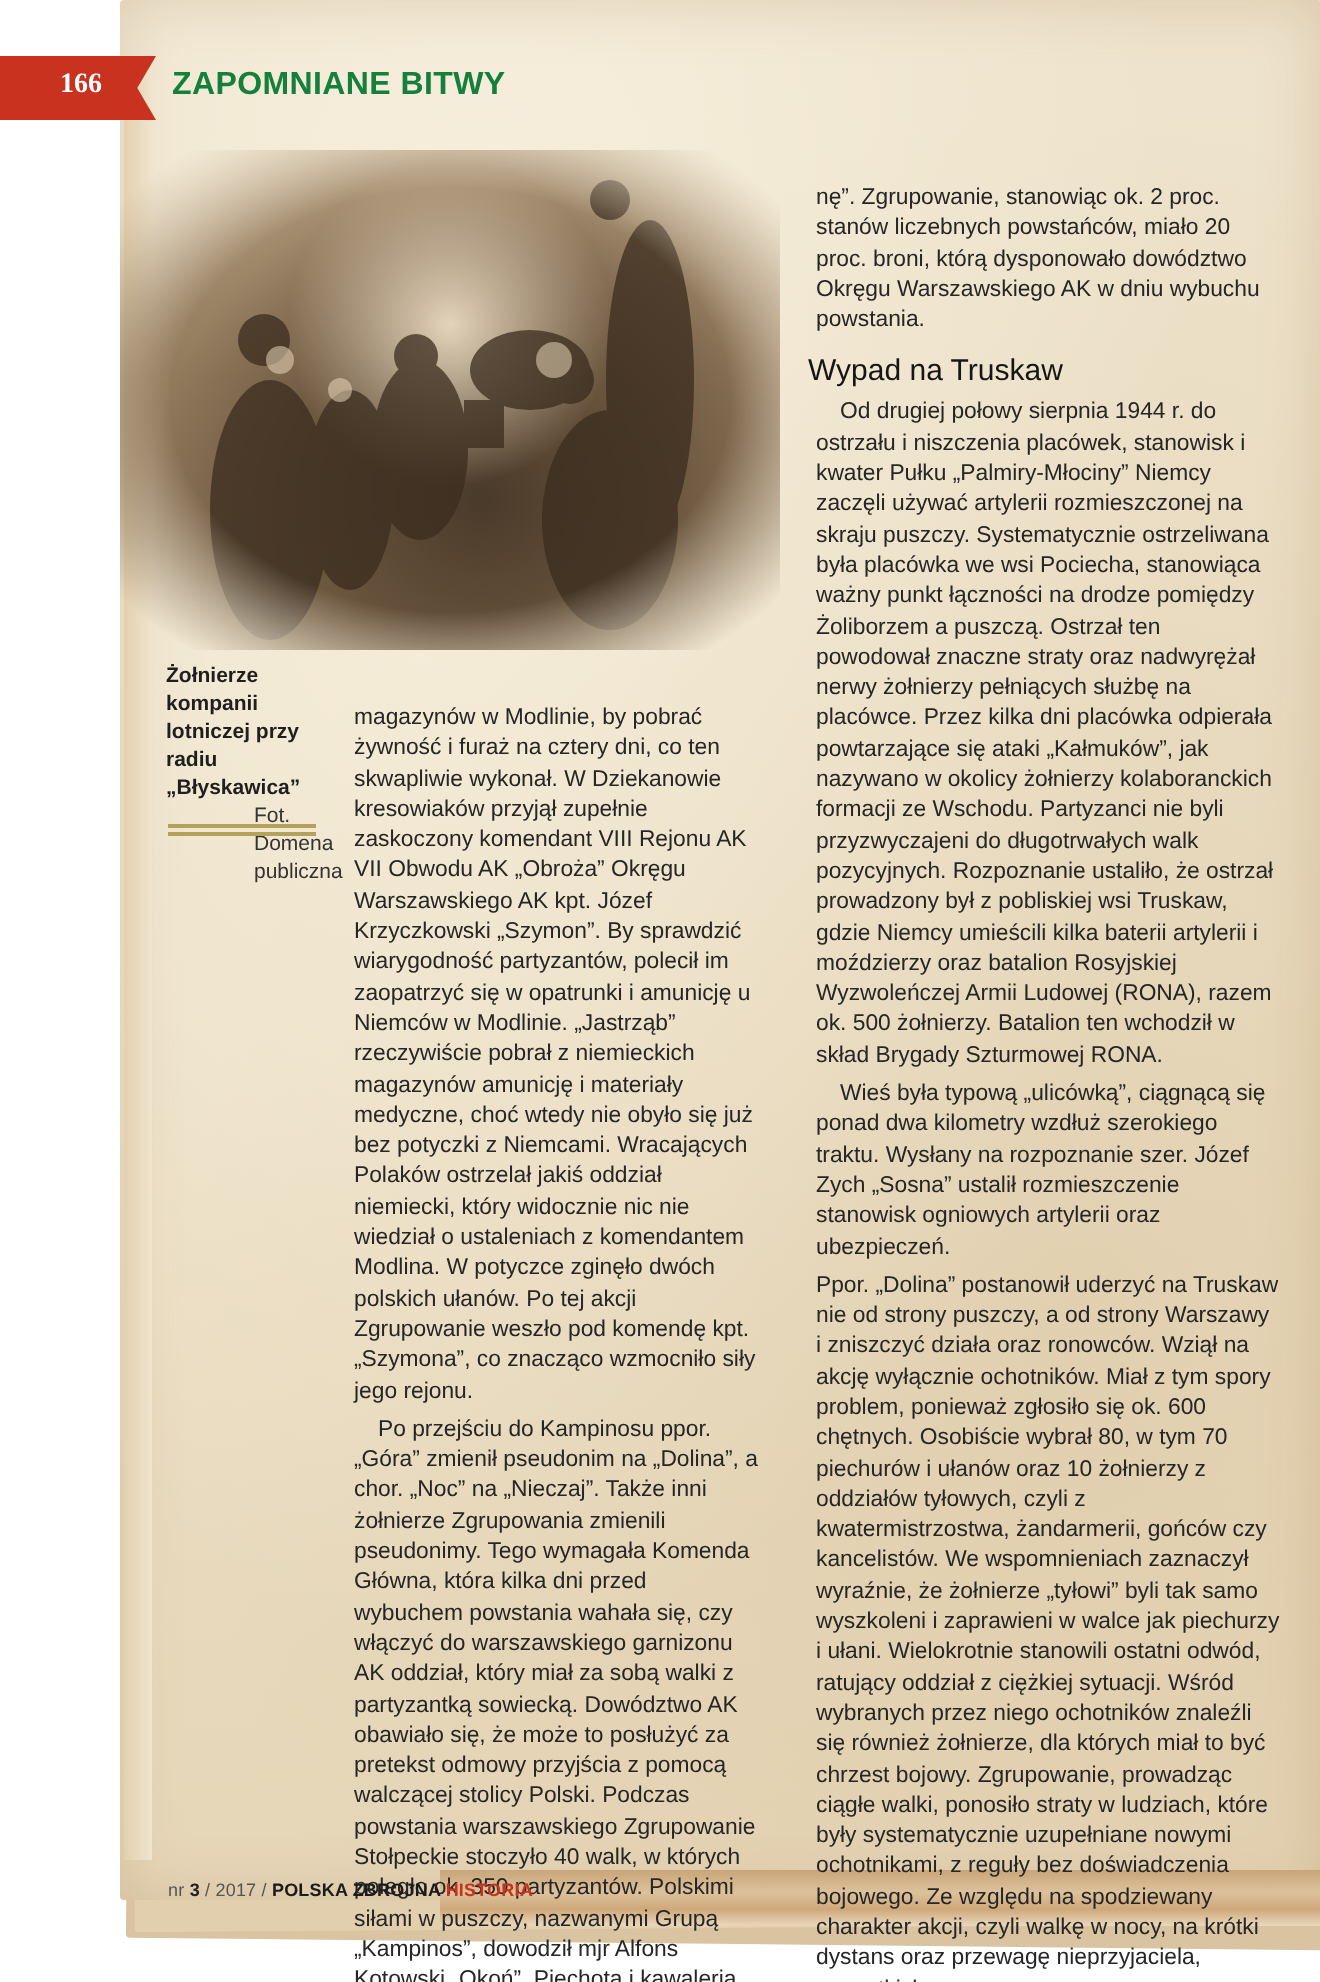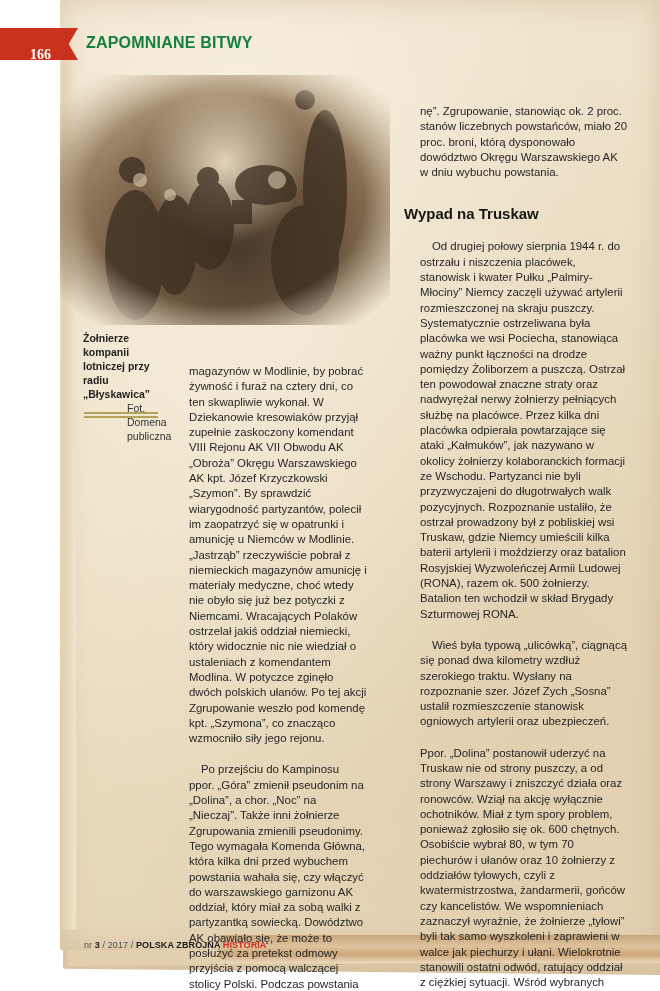--- a/index.html
+++ b/index.html
@@ -13,44 +13,44 @@
       radial-gradient(ellipse at 30% 20%, rgba(255,250,238,0.55), rgba(255,250,238,0) 60%),
       radial-gradient(ellipse at 80% 70%, rgba(210,185,145,0.35), rgba(210,185,145,0) 65%),
       linear-gradient(180deg,#eee3cc 0%,#ece0c6 50%,#e6d6b8 100%);
     box-shadow: inset 0 0 30px rgba(160,120,70,0.25);}
   .bottom-edge{position:absolute;left:220px;top:935px;width:440px;height:28px;
     background:linear-gradient(180deg,#c9a57a 0%,#dcc29c 40%,#cfa87a 70%,#e9d8bd 100%);}
   .left-edge{position:absolute;left:62px;top:30px;width:14px;height:900px;background:linear-gradient(90deg,#e3d0ae,#efe4cd);}
 
   .header-tab{position:absolute;left:0;top:28px;width:78px;height:32px;background:#c8321f;
     clip-path:polygon(0 0,100% 0,88% 50%,100% 100%,0 100%);}
-  .page-num{position:absolute;left:30px;top:47px;color:#fff;font-family:"Liberation Serif",serif;font-weight:bold;font-size:14px;}
+  .page-num{position:absolute;left:30px;top:35px;color:#fff;font-family:"Liberation Serif",serif;font-weight:bold;font-size:14px;}
   .section-title{position:absolute;left:86px;top:34px;color:#15803d;font-family:Liberation Sans, sans-serif;font-weight:bold;font-size:16px;letter-spacing:0.2px;}
 
   .photo{position:absolute;left:60px;top:75px;width:330px;height:250px;
     background:
       radial-gradient(ellipse at 50% 35%, rgba(240,225,200,0.9) 0%, rgba(240,225,200,0) 35%),
       radial-gradient(ellipse at 55% 70%, #4a3a2a 0%, #6b563e 35%, rgba(150,125,95,0.6) 65%, rgba(235,222,198,0) 85%),
       linear-gradient(180deg,#c9b699 0%,#8d765a 45%,#5b4935 100%);
     -webkit-mask-image: radial-gradient(ellipse at 50% 50%, #000 60%, transparent 90%);
             mask-image: radial-gradient(ellipse at 50% 50%, #000 60%, transparent 90%);}
   .photo svg{position:absolute;left:0;top:0;}
 
   .caption{position:absolute;left:83px;top:331px;width:85px;font-size:10.5px;line-height:14px;color:#1f1f1f;}
   .caption .cap-title{font-weight:bold;display:block;}
   .caption .cap-credit{display:block;color:#333;margin-left:44px;}
   .cap-rule{position:absolute;left:84px;top:412px;width:74px;height:7px;}
   .cap-rule div{height:2px;background:#b5a25a;margin-bottom:2px;}
 
   .col{position:absolute;font-size:11.4px;line-height:15.3px;color:#262626;}
-  .col p{margin:16px;text-indent:0;}
+  .col p{margin:4px;text-indent:0;}
   .col p.ind{text-indent:12px;}
   .col-left{left:173px;top:348px;width:210px;}
   .col-right{left:404px;top:88px;width:240px;}
-  .subhead{font-size:15px;font-weight:bold;color:#161616;margin:25px 0 2px 0;line-height:18px;}
+  .subhead{font-size:15px;font-weight:normal;color:#161616;margin:9px 0 2px 0;line-height:18px;}
 
   .footer{position:absolute;left:84px;top:940px;font-size:9px;color:#555;letter-spacing:0.1px;text-align:right;}
   .footer .issue-num{font-weight:bold;color:#222;}
   .footer .mag{font-weight:bold;color:#1b1b1b;}
   .footer .mag-sub{font-weight:bold;color:#c8321f;}
 </style>
 </head>
 <body>
 
 <div class="paper-stack">

